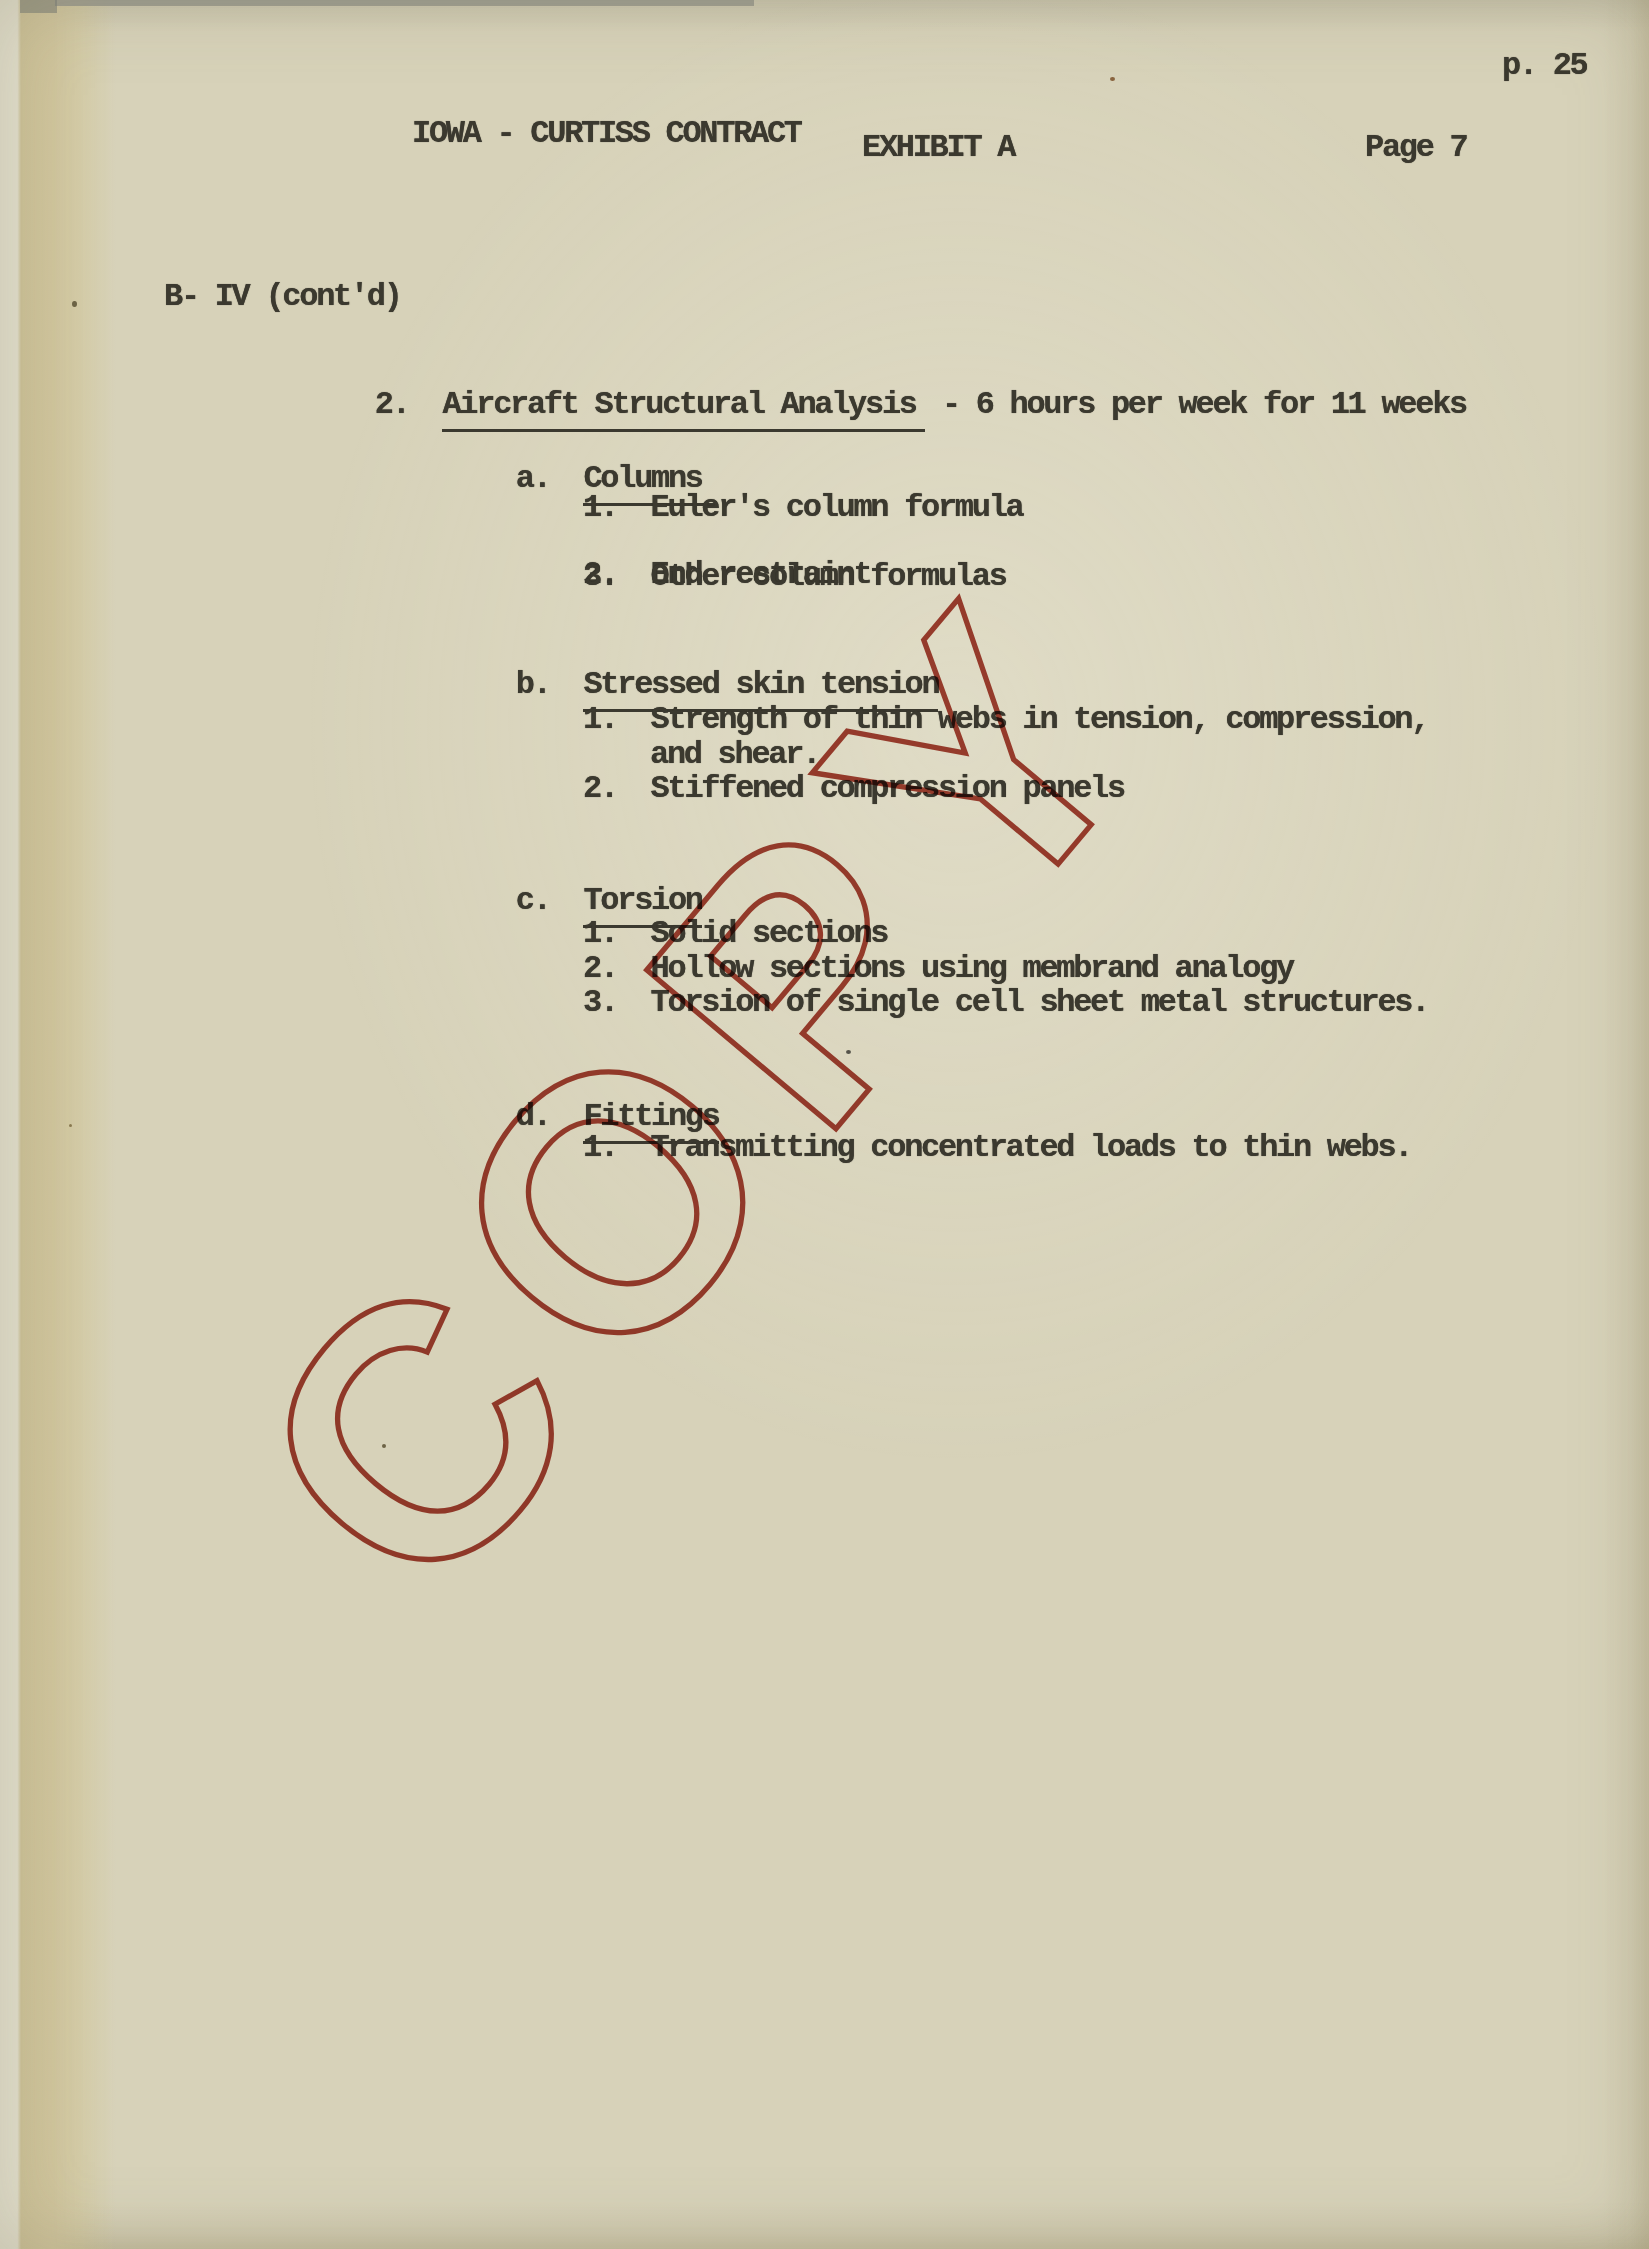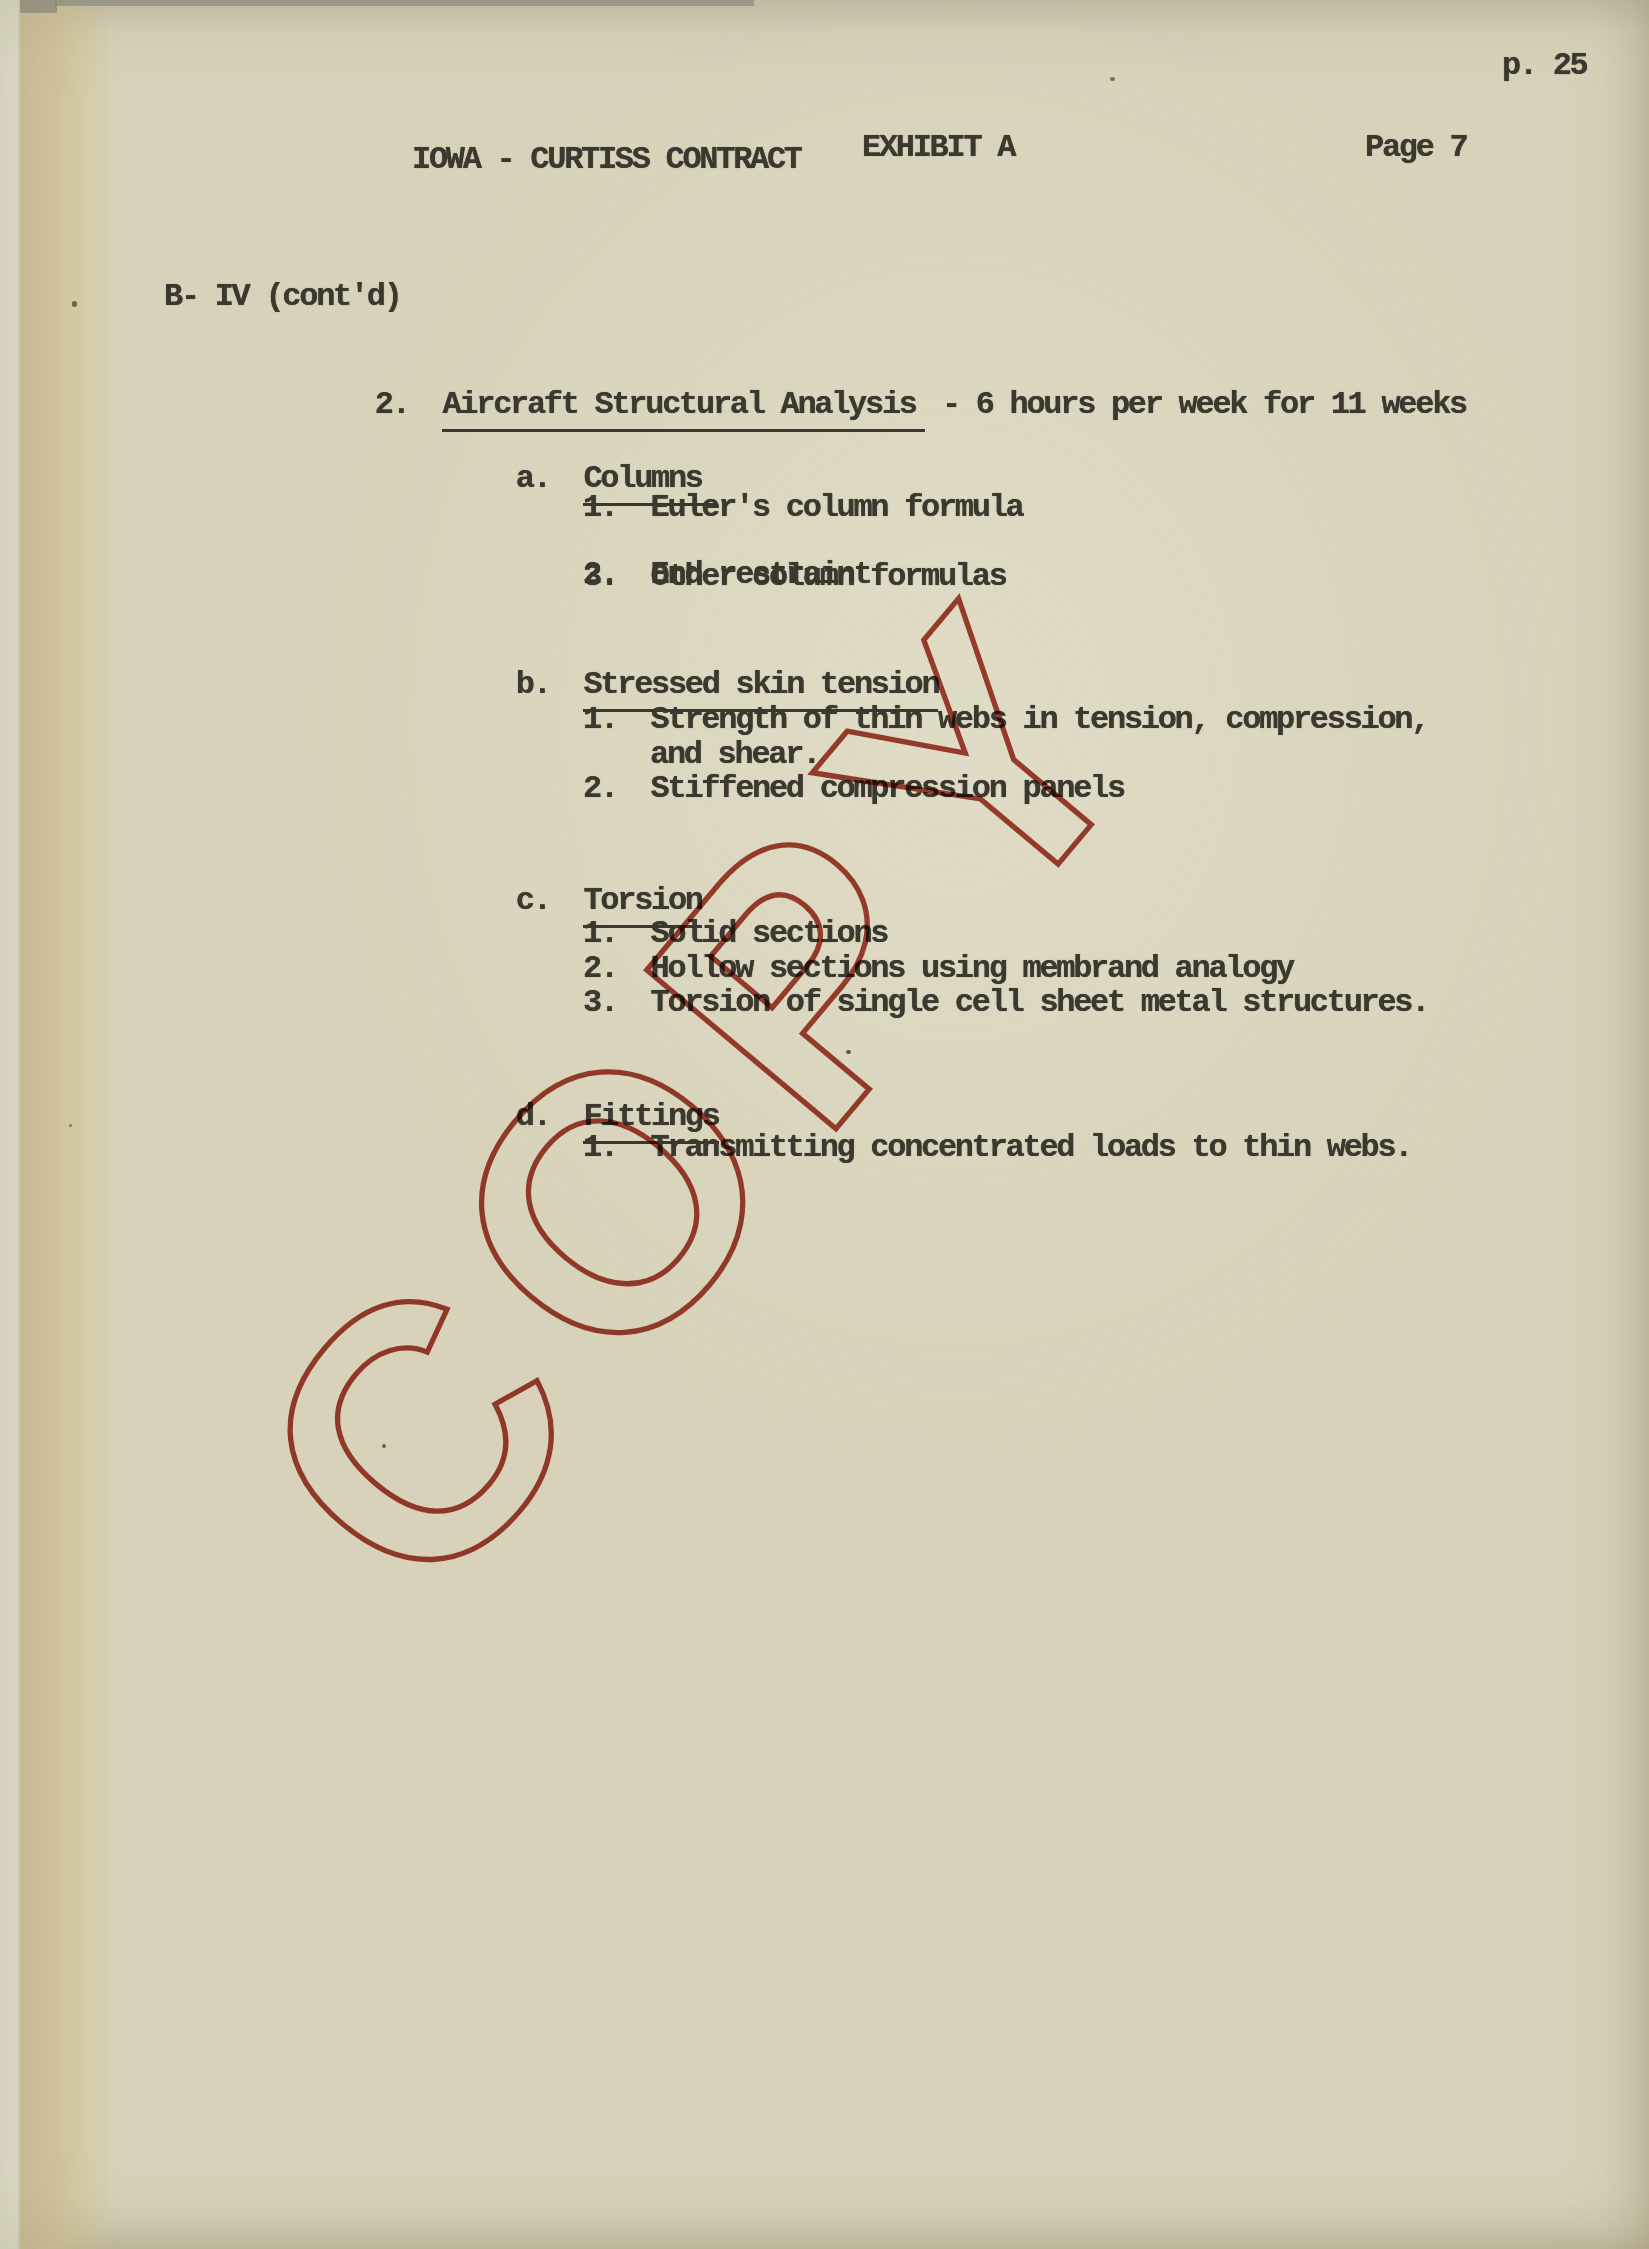--- a/index.html
+++ b/index.html
@@ -77,21 +77,21 @@
 <div class="edge-strip"></div>
 <div class="edge-notch"></div>
 <div class="speck" style="left:72px;top:301px;width:4.7px;height:6px;"></div>
 <div class="speck" style="left:1110px;top:77px;width:4.7px;height:4px;background:#8a6540;"></div>
 <div class="speck" style="left:382px;top:1444px;width:4px;height:4px;"></div>
 <div class="speck" style="left:846px;top:1050px;width:5.3px;height:4px;background:#55534a;"></div>
 <div class="speck" style="left:69px;top:1124px;width:3.3px;height:3.3px;background:#8a7a50;"></div>
 
 <div class="line" style="left:1471px;top:48px;margin-left:31px;">p. 25</div>
 
-<div class="line" style="left:412px;top:142px;text-align:right;">IOWA - CURTISS CONTRACT</div>
+<div class="line" style="left:412px;top:116px;text-align:right;">IOWA - CURTISS CONTRACT</div>
 <div class="line" style="left:862px;top:130px;">EXHIBIT A</div>
 <div class="line" style="left:1365px;top:130px;">Page 7</div>
 
 <div class="line" style="left:164px;top:279px;">B- IV (cont'd)</div>
 
 <div class="line" style="left:341px;top:352px;">
   <span>2.  </span><span class="u pr14">Aircraft Structural Analysis</span><span> - 6 hours per week for 11 weeks</span>
 </div>
 
 <div class="line" style="left:482px;top:426px;">

